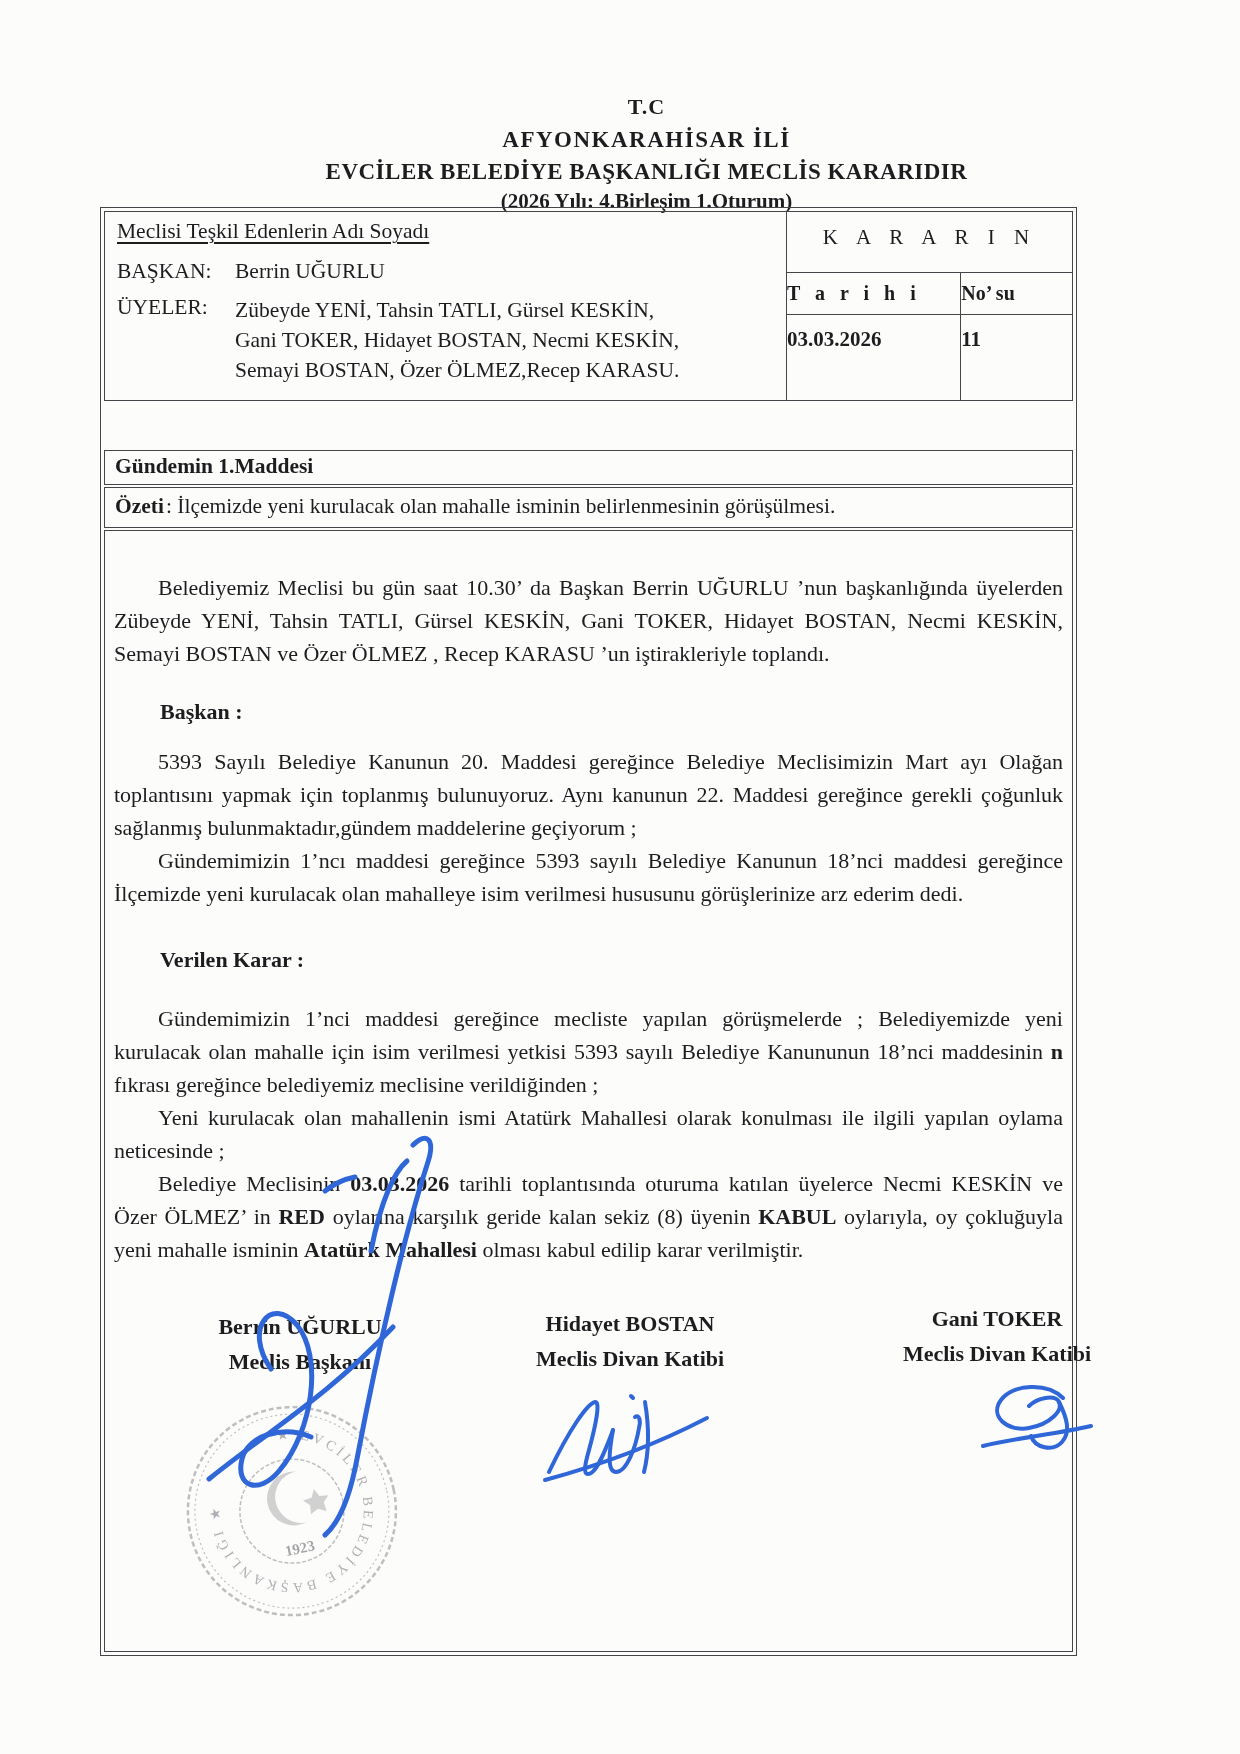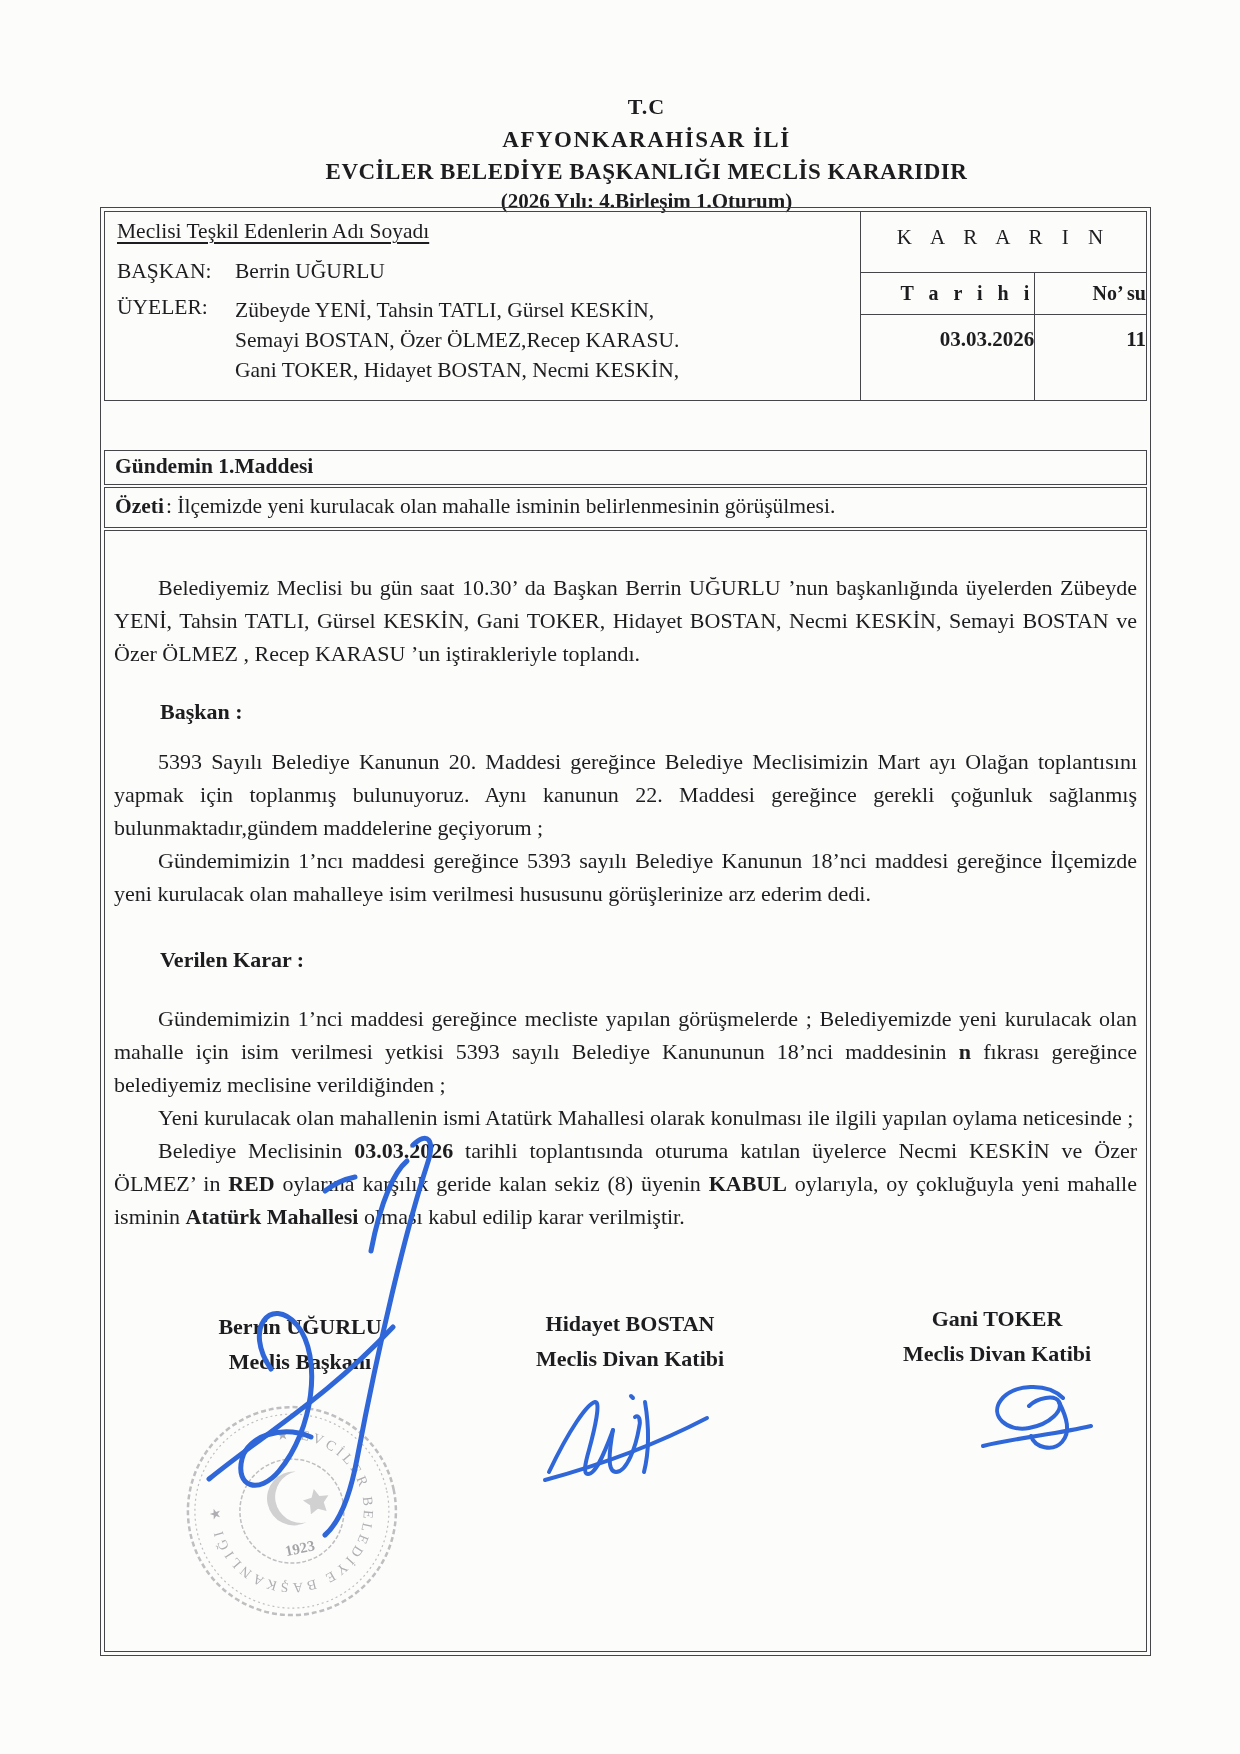--- a/index.html
+++ b/index.html
@@ -11,37 +11,37 @@
 
   
   .doc-header { position:absolute; left:100px; top:94px; width:1093px; text-align:center; font-weight:bold; }
   .h-tc  { font-size:22px; letter-spacing:1px; }
   .h-il  { font-size:23px; margin-top:7px; letter-spacing:1.5px; }
   .h-blg { font-size:23px; margin-top:6px; letter-spacing:0.5px; }
   .h-yil { font-size:21px; margin-top:4px; }
 
   
   .frame {
-    position:absolute; left:100px; top:207px; width:1051px; height:1449px;
+    position:absolute; left:100px; top:207px; width:977px; height:1449px;
     border:1.5px solid #45454a; padding:2px; display:flex; flex-direction:column;
   }
   .section { border:1.5px solid #45454a; margin:1px; }
 
   
   .info-grid { display:grid; grid-template-columns:1fr 285px; min-height:158px; }
   .info-left { padding:7px 12px 4px 12px; border-right:1.5px solid #45454a; font-size:21.5px; }
   .ml-title { display:inline-block; text-decoration:underline; text-underline-offset:4px; margin-bottom:15px; }
   .info-row { display:flex; margin-bottom:11px; }
   .info-lbl { width:118px; flex:0 0 118px; }
   .uyeler-lines div { line-height:30px; }
 
   .kr { display:flex; flex-direction:column; }
   .kr-head { font-size:21px; text-align:center; padding:13px 0 22px; letter-spacing:7px; border-bottom:1.5px solid #45454a; }
   .kr-grid { display:grid; grid-template-columns:1.55fr 1fr; flex:1; grid-template-rows:auto 1fr; }
-  .kr-cell { text-align:right; font-weight:bold; }
+  .kr-cell { text-align:left; font-weight:bold; }
   .kr-label { font-size:20px; padding:9px 0; border-bottom:1.5px solid #45454a; }
   .kr-label.sp { letter-spacing:5px; }
   .kr-right { border-left:1.5px solid #45454a; }
   .kr-value { font-size:21px; padding-top:12px; }
 
   
   .gundem { padding:3px 10px 5px; font-size:21.5px; font-weight:bold;margin-top:48px; }
   .ozet   { padding:6px 10px 8px; font-size:21.5px; }
   .ozet b { margin-right:2px; }
 
@@ -85,22 +85,22 @@
     <div class="info-left">
       <span class="ml-title">Meclisi Teşkil Edenlerin Adı Soyadı</span>
       <div class="info-row">
         <span class="info-lbl">BAŞKAN:</span>
         <span>Berrin UĞURLU</span>
       </div>
       <div class="info-row">
         <span class="info-lbl">ÜYELER:</span>
         <div class="uyeler-lines">
           <div>Zübeyde YENİ, Tahsin TATLI, Gürsel KESKİN,</div>
+          <div>Gani TOKER, Hidayet BOSTAN, Necmi KESKİN,</div>
           <div>Semayi BOSTAN, Özer ÖLMEZ,Recep KARASU.</div>
-          <div>Gani TOKER, Hidayet BOSTAN, Necmi KESKİN,</div>
         </div>
       </div>
     </div>
     <div class="kr">
       <div class="kr-head">K A R A R I N</div>
       <div class="kr-grid">
         <div class="kr-cell kr-label sp">T a r i h i</div>
         <div class="kr-cell kr-label kr-right">No’ su</div>
         <div class="kr-cell kr-value">03.03.2026</div>
         <div class="kr-cell kr-value kr-right">11</div>

